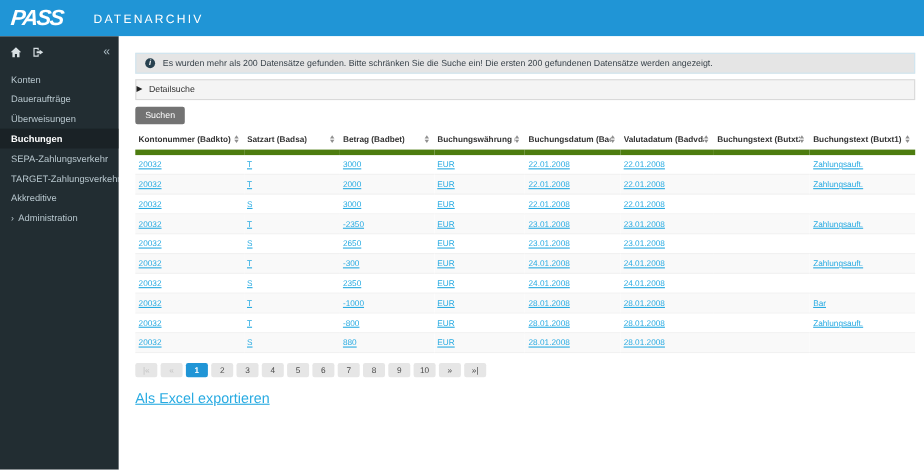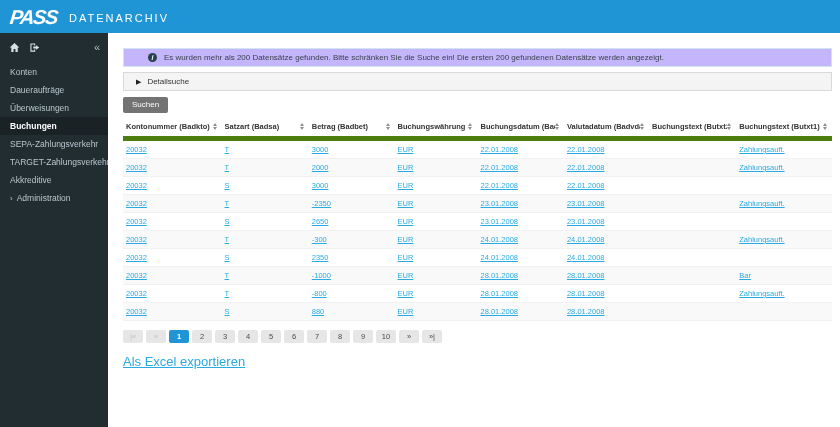--- a/index.html
+++ b/index.html
@@ -5,49 +5,49 @@
   * { margin:0; padding:0; box-sizing:border-box; }
   html,body { width:840px; height:427px; overflow:hidden; background:#fff;
     font-family:"Liberation Sans", sans-serif; }
   .app { width:840px; height:427px; display:flex; flex-direction:column; }
 
   
   .topbar { height:33px; background:#2095d6; display:flex; align-items:center;
     padding:0 10px; flex-shrink:0; }
   .logo { color:#fff; font-size:20px; font-weight:bold; font-style:italic;
     letter-spacing:-1.5px; transform:skewX(-6deg); line-height:1; }
-  .app-title { color:#fff; font-size:11px; letter-spacing:2px; margin-left:12px;
+  .app-title { color:#fff; font-size:11px; letter-spacing:2px; margin-left:28px;
     font-weight:400; margin-top:2px; }
 
   
   .body { flex:1; display:flex; min-height:0; }
 
   
   .sidebar { width:108px; background:#222d32; flex-shrink:0; color:#b8c7ce; }
   .sidebar-top { display:flex; align-items:center; padding:8px 8px 10px 9px; gap:9px; }
   .sidebar-top .sicon { color:#d7dfe3; font-size:11px; line-height:1; cursor:pointer; }
   .sidebar-top .sicon svg { display:block; fill:#d7dfe3; }
   .collapse { margin-left:auto; color:#aebfc7; font-size:11px; cursor:pointer; }
   .menu { list-style:none; }
   .menu li { font-size:8.5px; padding:4px 6px 4px 10px; cursor:pointer;
     white-space:nowrap; overflow:hidden; color:#b8c7ce; }
   .menu li.active { background:#1a2226; color:#fff; font-weight:bold; }
   .menu li .chev { margin-right:4px; font-size:8px; }
 
   
   .main { flex:1; padding:15px 8px 0 15px; background:#fff; min-width:0; }
 
-  .info-box { background:#c4b5fd; border:1px solid #cfe5f0; padding:4px 24px;
+  .info-box { background:#e5e5e5; border:1px solid #cfe5f0; padding:4px 8px;
     display:flex; align-items:center; gap:7px; font-size:8px; color:#39434b; }
   .info-icon { width:9px; height:9px; border-radius:50%; background:#28414f;
     color:#fff; font-size:7px; font-weight:bold; display:flex; align-items:center;
     justify-content:center; flex-shrink:0; font-style:italic; }
 
   .detail-panel { margin-top:5px; background:#f4f4f4; border:1px solid #d9d9d9;
-    padding:4px 12px; display:flex; align-items:center; gap:6px; font-size:8px;
+    padding:4px 0; display:flex; align-items:center; gap:6px; font-size:8px;
     color:#333; cursor:pointer; }
   .detail-panel .tri { color:#222; font-size:7px; line-height:1; }
 
   .search-btn { margin-top:6px; display:inline-block; background:#737373;
     color:#fff; border:none; font-size:8px; padding:3px 9px 4px; border-radius:2px;
     cursor:pointer; font-family:inherit; }
 
   
   table { width:100%; border-collapse:collapse; margin-top:4px; table-layout:fixed; }
   th { font-size:7.5px; color:#333; text-align:left; padding:5px 3px;

